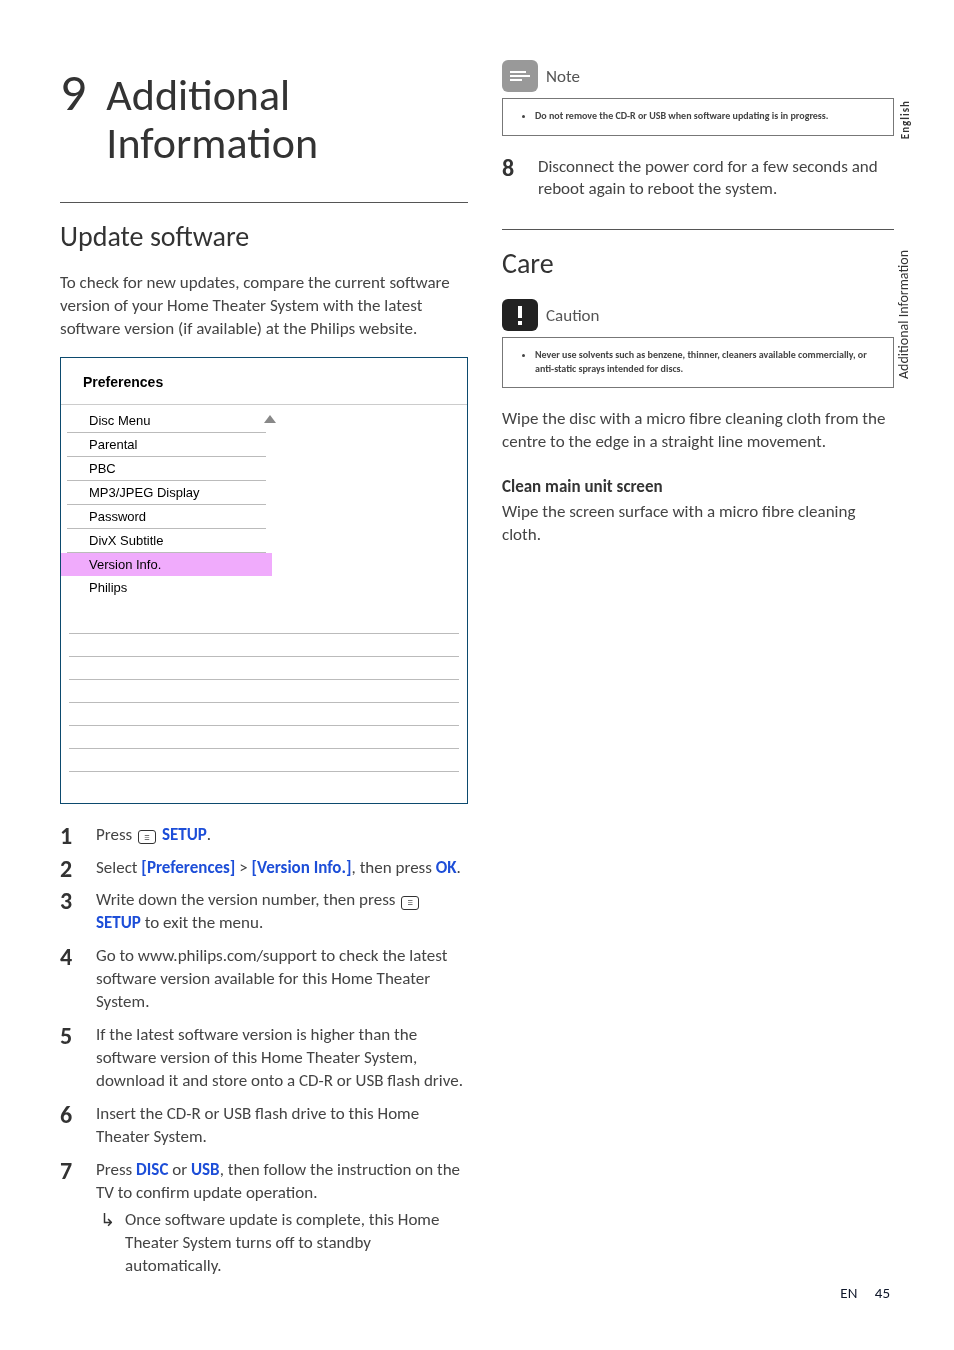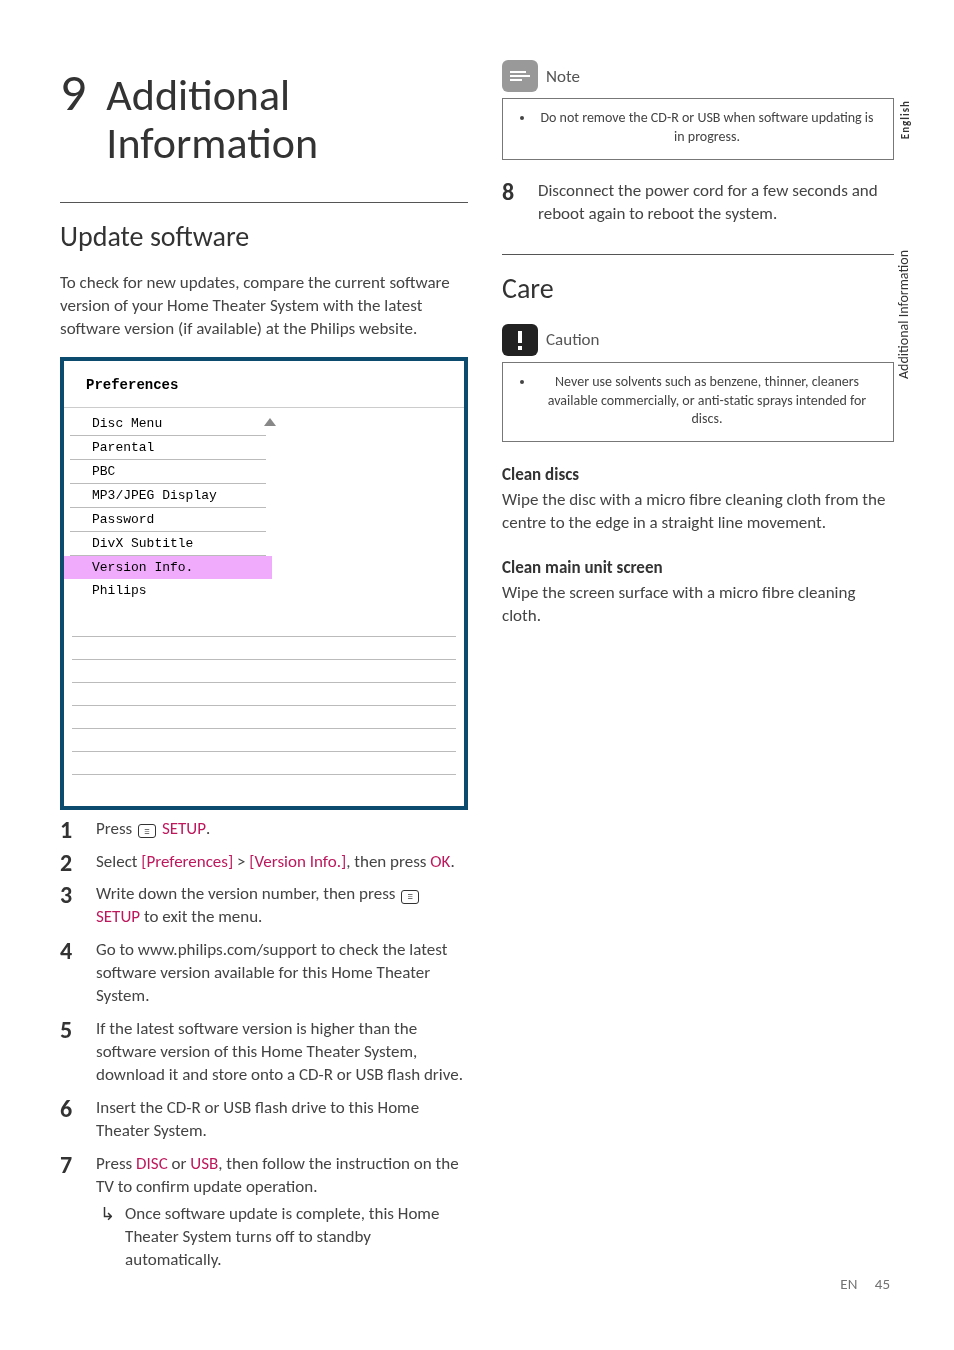--- a/index.html
+++ b/index.html
@@ -57,23 +57,23 @@
   p.body {
     font-size: 17px;
     font-weight: 300;
     color: #444;
     line-height: 1.35;
     margin: 0 0 16px 0;
   }
 
   
   .menu-box {
-    border: 4px solid #0c4a6e;
-    margin: 0 0 8px 0;
-    font-family: Liberation Mono, monospace;
+    border: 1px solid #0c4a6e;
+    margin: 0 0 20px 0;
+    font-family: Liberation Sans, sans-serif;
   }
   .menu-title {
     padding: 16px 22px 14px 22px;
     font-weight: bold;
     font-size: 14px;
     color: #000;
     border-bottom: 1px solid #ccc;
   }
   .menu-items {
     display: flex;
@@ -138,21 +138,21 @@
   }
   ol.steps > li::before {
     content: counter(step);
     position: absolute;
     left: 0;
     top: -4px;
     font-size: 24px;
     font-weight: 600;
     color: #333;
   }
-  .strong { font-weight: 400; color: #be185d; }
+  .strong { font-weight: 700; color: #1d4ed8; }
   .setup-icon {
     display: inline-flex;
     align-items: center;
     justify-content: center;
     width: 18px;
     height: 14px;
     border: 1.5px solid #333;
     border-radius: 3px;
     font-size: 9px;
     line-height: 1;
@@ -173,21 +173,20 @@
     color: #333;
     flex: 0 0 auto;
   }
   .sub-result .text {
     flex: 1;
   }
 
   
   .callout {
     margin: 0 0 20px 0;
-    text-align: center;
   }
   .callout-header {
     display: flex;
     align-items: center;
     gap: 8px;
     margin-bottom: 6px;
   }
   .callout-badge {
     width: 36px;
     height: 32px;
@@ -207,22 +206,22 @@
   .callout-box {
     border: 1px solid #777;
     padding: 10px 14px 12px 14px;
   }
   .callout-box ul {
     list-style: disc;
     margin: 0;
     padding: 0 0 0 18px;
   }
   .callout-box li {
-    font-size: 14px;
-    font-weight: 400;
+    font-size: 10px;
+    font-weight: 700;
     color: #444;
     line-height: 1.35;
   }
 
   h3.subheading {
     font-size: 17px;
     font-weight: 600;
     color: #333;
     margin: 22px 0 4px 0;
   }
@@ -243,24 +242,24 @@
     font-size: 11px;
   }
   .side-tab.section {
     top: 250px;
     font-weight: 400;
     font-size: 14px;
   }
 
   .footer {
     position: absolute;
-    bottom: 57px;
+    bottom: 48px;
     right: 64px;
     font-size: 15px;
-    color: #737373;
+    color: #0f172a;
   }
   .footer .lang { font-weight: 500; margin-right: 14px; }
 </style>
 </head>
 <body>
 
 <div class="side-tab lang">English</div>
 <div class="side-tab section">Additional Information</div>
 
 <div class="page">
@@ -352,21 +351,20 @@
         </div>
         <div class="callout-title">Caution</div>
       </div>
       <div class="callout-box">
         <ul>
             <li>Never use solvents such as benzene, thinner, cleaners available commercially, or anti-static sprays intended for discs.</li>
           </ul>
       </div>
     </div>
 
-    <h3 class="subheading">Clean discs</h3>
     <p class="body">Wipe the disc with a micro fibre cleaning cloth from the centre to the edge in a straight line movement.</p>
 
     <h3 class="subheading">Clean main unit screen</h3>
     <p class="body">Wipe the screen surface with a micro fibre cleaning cloth.</p>
 
   </div>
 </div>
 
 <div class="footer">
   <span class="lang">EN</span>

